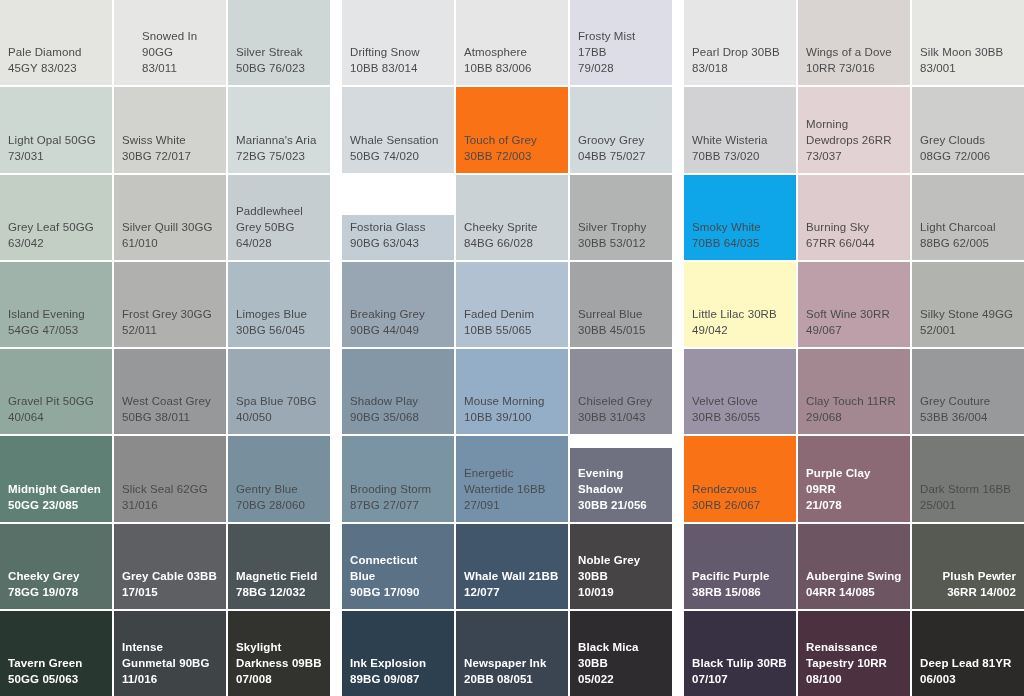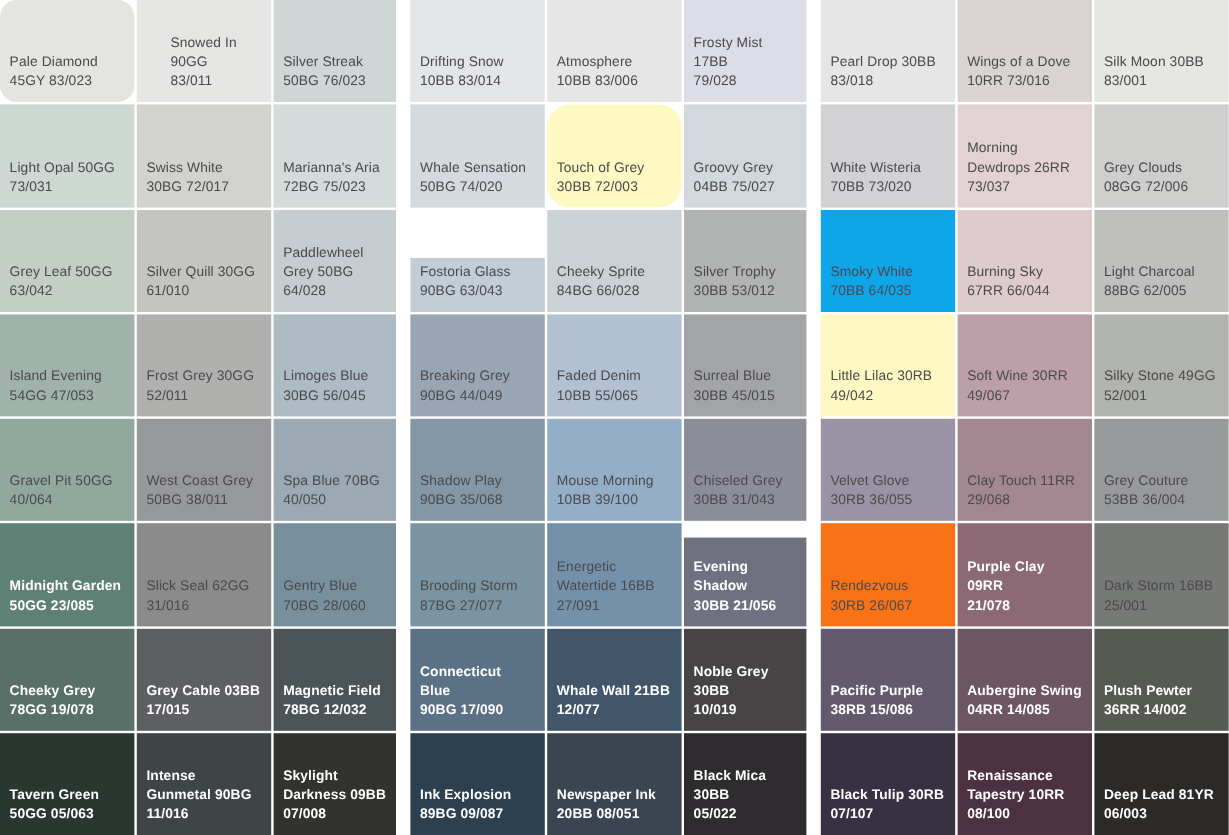--- a/index.html
+++ b/index.html
@@ -63,21 +63,21 @@
   .swatch.dark-text .swatch-name,
   .swatch.dark-text .swatch-code {
     color: #4a4a4d;
     font-weight: 400;
   }
 </style>
 </head>
 <body style="background: rgb(255, 255, 255);">
 
 <div id="swatch-grid" style="grid-template-columns: 1fr 1fr 1fr 1fr 1fr 1fr 1fr 1fr 1fr; grid-template-rows: repeat(8, 1fr);">
-    <div class="swatch dark-text" style="background: rgb(228, 229, 225); border-radius: 14px;">
+    <div class="swatch dark-text" style="background: rgb(228, 229, 225);">
       <div class="swatch-name">Pale Diamond</div>
       <div class="swatch-code">45GY 83/023</div>
     </div>
     <div class="swatch dark-text" style="background: rgb(230, 230, 228); padding-left: 28px;">
       <div class="swatch-name">Snowed In 90GG</div>
       <div class="swatch-code">83/011</div>
     </div>
     <div class="swatch dark-text" style="background: rgb(206, 214, 214); margin-right: 10px;">
       <div class="swatch-name">Silver Streak</div>
       <div class="swatch-code">50BG 76/023</div>
@@ -115,21 +115,21 @@
       <div class="swatch-code">30BG 72/017</div>
     </div>
     <div class="swatch dark-text" style="background: rgb(211, 220, 218); margin-right: 10px;">
       <div class="swatch-name">Marianna's Aria</div>
       <div class="swatch-code">72BG 75/023</div>
     </div>
     <div class="swatch dark-text" style="background: rgb(212, 218, 222);">
       <div class="swatch-name">Whale Sensation</div>
       <div class="swatch-code">50BG 74/020</div>
     </div>
-    <div class="swatch dark-text" style="background: #fef9c3; border-radius: 19px;">
+    <div class="swatch dark-text" style="background: #f97316;">
       <div class="swatch-name">Touch of Grey</div>
       <div class="swatch-code">30BB 72/003</div>
     </div>
     <div class="swatch dark-text" style="background: rgb(210, 217, 220); margin-right: 10px;">
       <div class="swatch-name">Groovy Grey</div>
       <div class="swatch-code">04BB 75/027</div>
     </div>
     <div class="swatch dark-text" style="background: rgb(210, 209, 211);">
       <div class="swatch-name">White Wisteria</div>
       <div class="swatch-code">70BB 73/020</div>
@@ -311,21 +311,21 @@
       <div class="swatch-code">10/019</div>
     </div>
     <div class="swatch light-text" style="background: rgb(99, 90, 109);">
       <div class="swatch-name">Pacific Purple</div>
       <div class="swatch-code">38RB 15/086</div>
     </div>
     <div class="swatch light-text" style="background: rgb(109, 85, 97);">
       <div class="swatch-name">Aubergine Swing</div>
       <div class="swatch-code">04RR 14/085</div>
     </div>
-    <div class="swatch light-text" style="background: rgb(87, 90, 83);">
+    <div class="swatch light-text" style="background: rgb(87, 90, 83); text-align: right;">
       <div class="swatch-name">Plush Pewter</div>
       <div class="swatch-code">36RR 14/002</div>
     </div>
     <div class="swatch light-text" style="background: rgb(40, 56, 49);">
       <div class="swatch-name">Tavern Green</div>
       <div class="swatch-code">50GG 05/063</div>
     </div>
     <div class="swatch light-text" style="background: rgb(63, 68, 71);">
       <div class="swatch-name">Intense Gunmetal 90BG</div>
       <div class="swatch-code">11/016</div>

